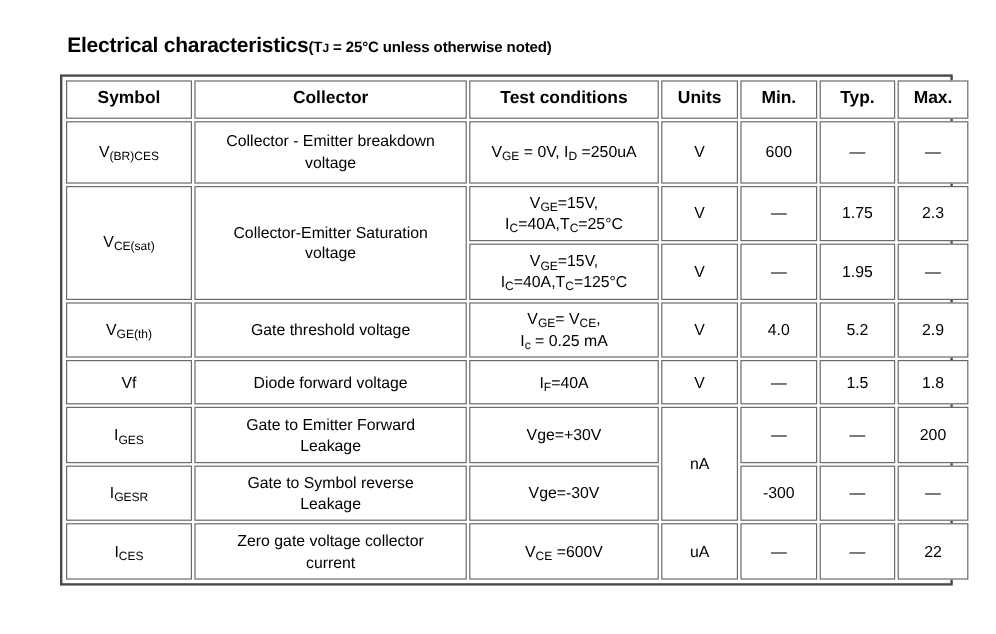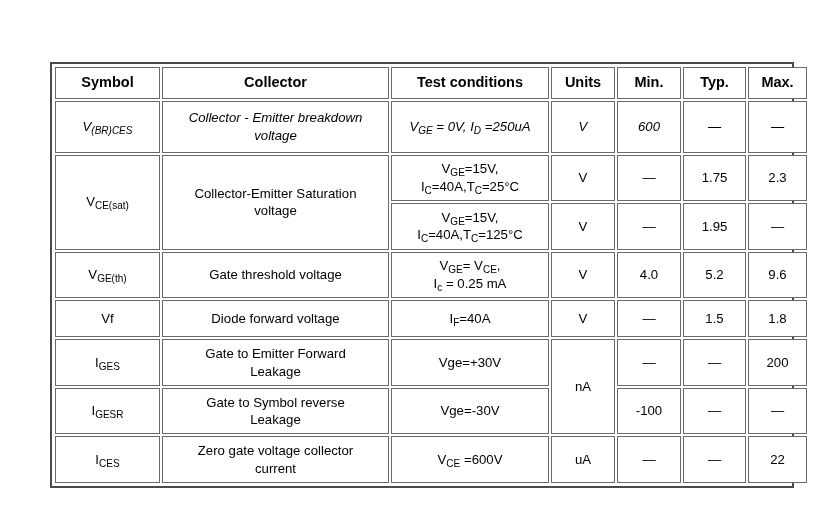--- a/index.html
+++ b/index.html
@@ -78,30 +78,33 @@
     vertical-align: -0.26em;
   }
   .dash { font-size: 14px; }
   .cw-sym { width: 105px; }
   .cw-par { width: 227px; }
   .cw-test { width: 158px; }
   .cw-uni { width: 64px; }
   .cw-min { width: 64px; }
   .cw-typ { width: 63px; }
   .cw-max { width: 59px; }
-  .r-tall { height: 51px; font-style: italic; }
+  .r-tall { height: 51px; }
   .r-mid  { height: 46px; }
   .r-short{ height: 37px; padding-left: 18px; }
   .two-line { white-space: normal; }
 </style>
 </head>
 <body>
 
 <div id="page">
 
+  <div class="title-wrap">
+    <span class="title-main">Electrical characteristics</span><span class="title-sub"><span>(T</span><span class="sub">J</span><span> = 25°C unless otherwise noted)</span></span>
+  </div>
 
   <div class="table-frame">
     <table class="ec">
       <colgroup>
         <col class="cw-sym">
           <col class="cw-par">
           <col class="cw-test">
         <col class="cw-uni">
           <col class="cw-min">
           <col class="cw-typ">
@@ -171,21 +174,21 @@
             <span>V</span><sub>GE(th)</sub>
           </td>
           <td>Gate threshold voltage</td>
           <td>
             V<sub>GE</sub>= V<sub>CE</sub>,<br>
             I<sub>c</sub> = 0.25 mA
           </td>
           <td>V</td>
           <td>4.0</td>
           <td>5.2</td>
-          <td>9.6</td>
+          <td>2.9</td>
         </tr>
 
         <tr class="r-short">
           <td>Vf</td>
           <td>Diode forward voltage</td>
           <td>
             I<sub>F</sub>=40A
           </td>
           <td>V</td>
           <td class="dash">—</td>
@@ -210,21 +213,21 @@
 
         <tr class="r-mid">
           <td>
             <span>I</span><sub>GESR</sub>
           </td>
           <td class="two-line">
             <span>Gate to Symbol reverse</span><br>
             <span>Leakage</span>
           </td>
           <td>Vge=-30V</td>
-          <td>-100</td>
+          <td>-300</td>
           <td class="dash">—</td>
           <td class="dash">—</td>
         </tr>
 
         <tr class="r-mid">
           <td>
             <span>I</span><sub>CES</sub>
           </td>
           <td class="two-line">
             <span>Zero gate voltage collector</span><br>

